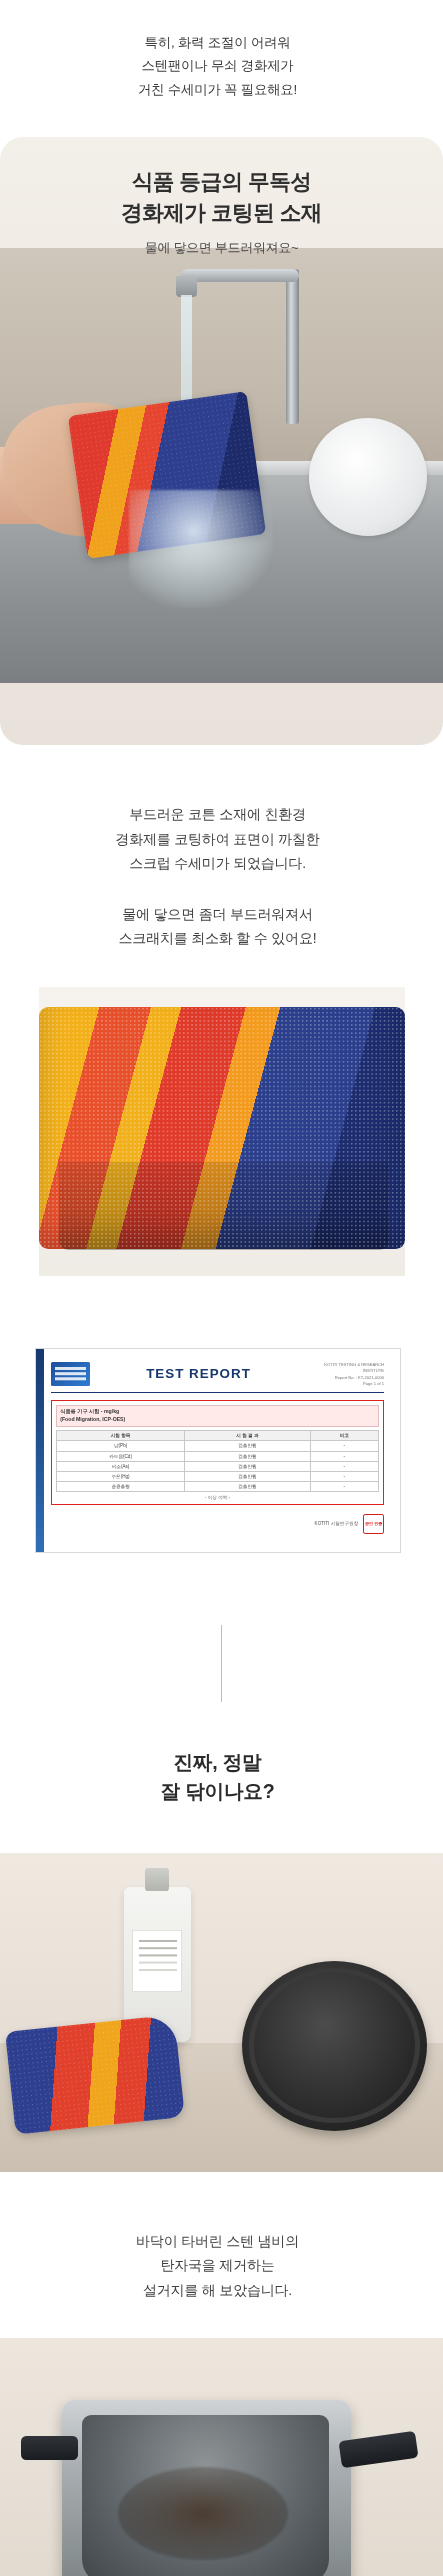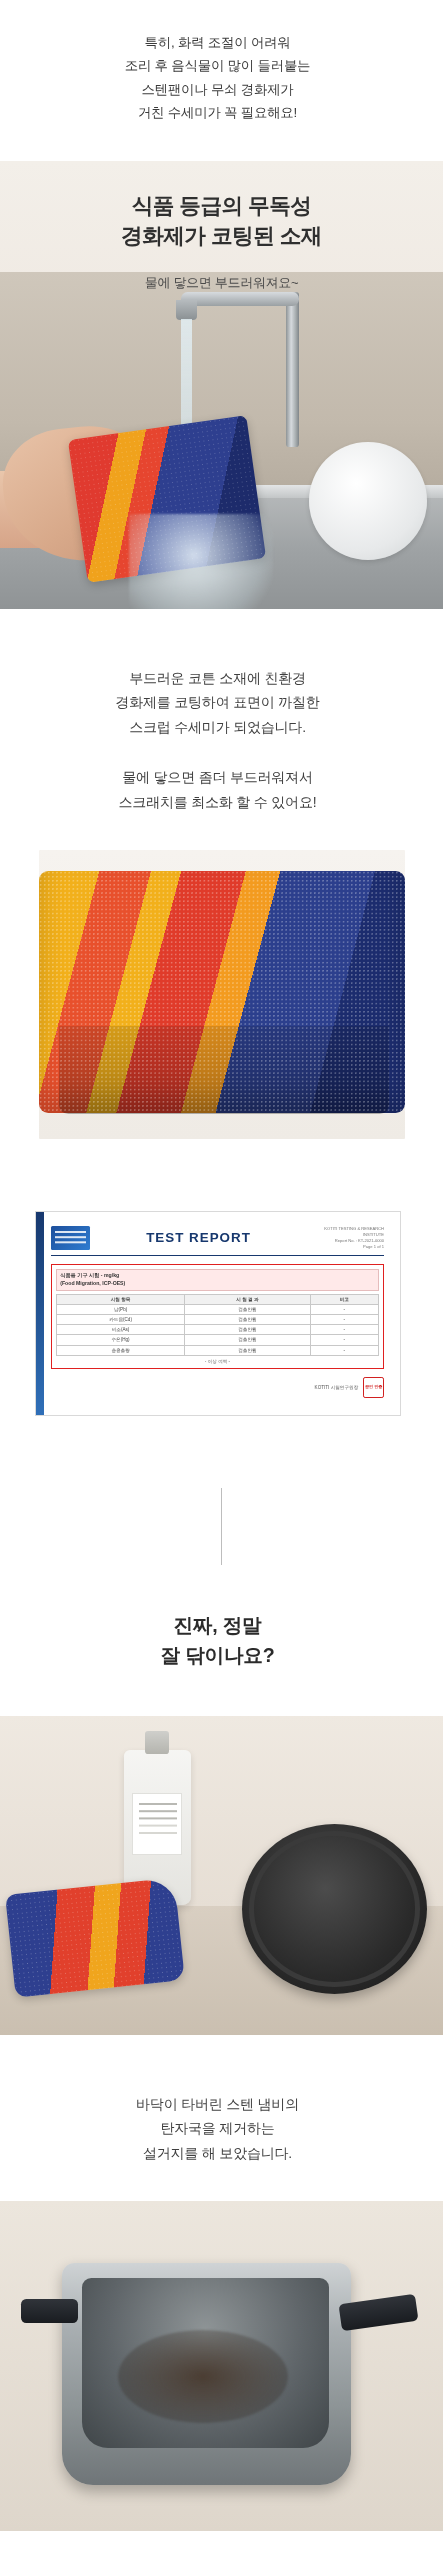--- a/index.html
+++ b/index.html
@@ -42,42 +42,43 @@
   .sp-90 { height: 46px; }
   .sp-70 { height: 36px; }
   .sp-60 { height: 31px; }
   .sp-50 { height: 26px; }
   .sp-110 { height: 57px; }
   .sp-140 { height: 72px; }
 
   
   .hero {
     width: 443px;
-    height: 448px;
+    height: 608px;
     position: relative;
     overflow: hidden;
     background: linear-gradient(180deg,#f3efe9 0%, #efe9e2 38%, #e8e2da 100%);
+    border-radius: 23px;
   }
   .hero-caption {
     position: absolute;
     top: 30px;
     left: 0;
     width: 443px;
     text-align: center;
     z-index: 5;
   }
   .hero-title {
     font-size: 21.6px;
     font-weight: 700;
     color: #2f2f2f;
     line-height: 1.42;
     letter-spacing: -0.5px;
   }
   .hero-sub {
-    margin-top: 22px;
+    margin-top: 10px;
     font-size: 13px;
     font-weight: 400;
     color: #4a4a4a;
     letter-spacing: -0.3px;
   }
 
   
   .hero-photo {
     position: absolute;
     left: 0; top: 111px;
@@ -396,21 +397,20 @@
 </style>
 </head>
 <body>
 
 <div class="page">
 
   <div class="block">
     <div class="sp-60"></div>
     <div class="section-text">
       <div class="t-lead">특히, 화력 조절이 어려워</div>
-      <div class="t-lead">조리 후 음식물이 많이 들러붙는</div>
       <div class="t-lead">스텐팬이나 무쇠 경화제가</div>
       <div class="t-lead">거친 수세미가 꼭 필요해요!</div>
     </div>
     <div class="sp-70"></div>
   </div>
 
   <div class="hero">
     <div class="hero-caption">
       <div class="hero-title">식품 등급의 무독성</div>
       <div class="hero-title">경화제가 코팅된 소재</div>

